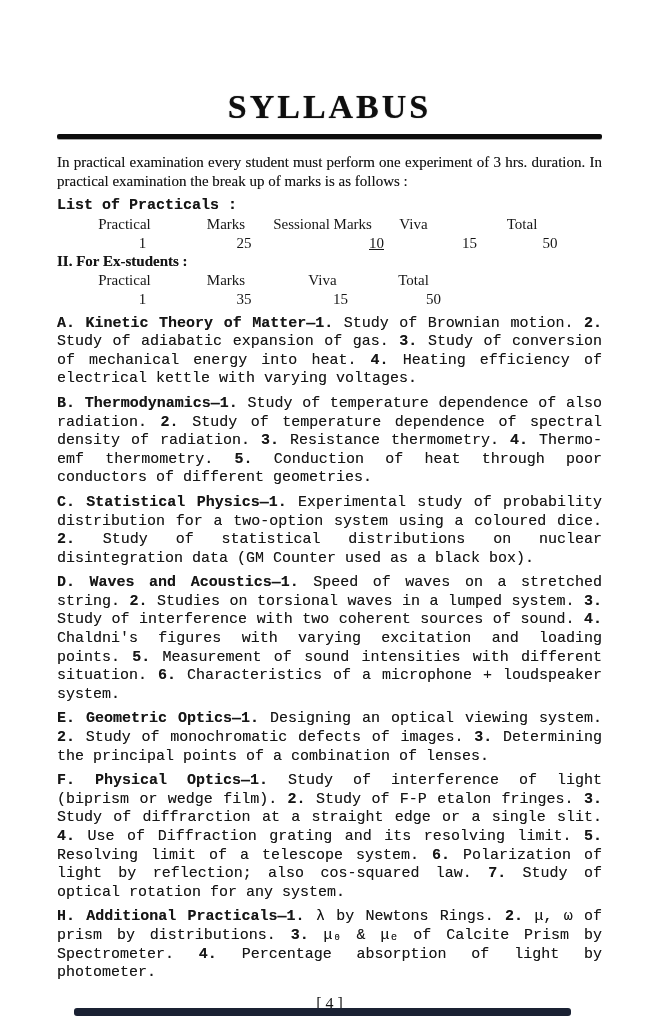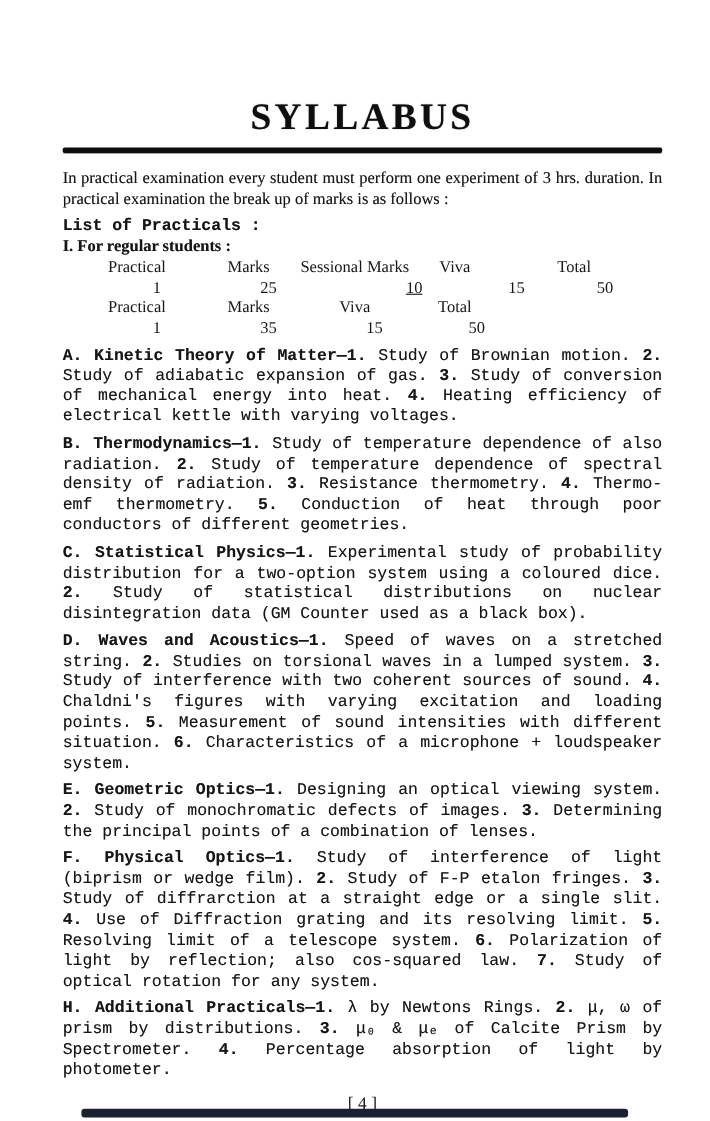--- a/index.html
+++ b/index.html
@@ -80,36 +80,36 @@
 
 <div class="page">
 
   <h1 class="doc-title">SYLLABUS</h1>
   <div class="title-rule"></div>
 
   <p class="line">In practical examination every student must perform one experiment of 3 hrs. duration. In practical examination the break up of marks is as follows :</p>
 
   <div class="heading-line para">List of Practicals :</div>
 
-  <div class="heading-line">I. For regular students :</div>
   <div class="tbl-row">
     <span class="c1">Practical</span>
     <span class="c2">Marks</span>
     <span class="c3">Sessional Marks</span>
     <span class="c4">Viva</span>
     <span class="c5">Total</span>
   </div>
   <div class="tbl-row">
     <span class="c1 v1">1</span>
     <span class="c2">25</span>
     <span class="c3 v3">10</span>
     <span class="c4 v4">15</span>
     <span class="c5">50</span>
   </div>
 
+  <div class="heading-line">II. For Ex-students :</div>
   <div class="tbl-row">
     <span class="c1">Practical</span>
     <span class="c2">Marks</span>
     <span class="c3">Viva</span>
     <span class="c4">Total</span>
   </div>
   <div class="tbl-row">
     <span class="c1 v1">1</span>
     <span class="c2">35</span>
     <span class="c3">15</span>

